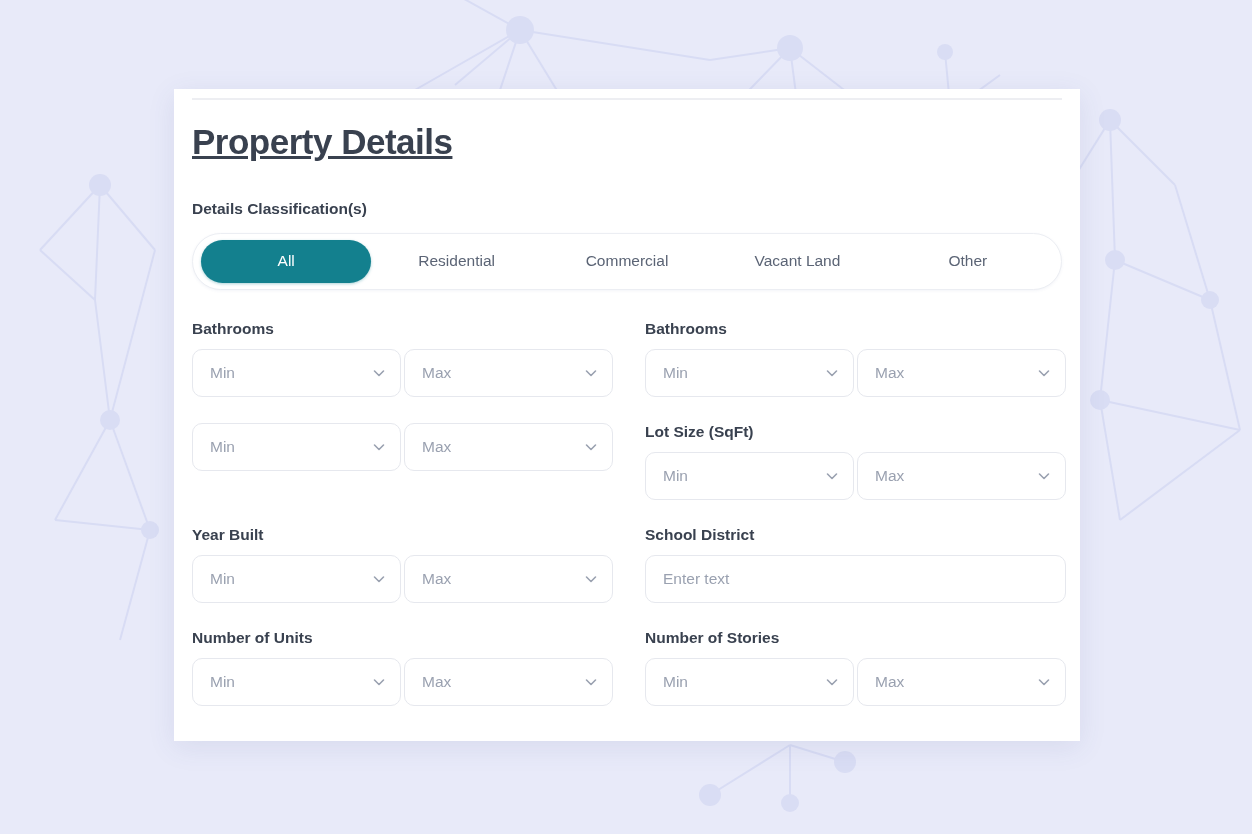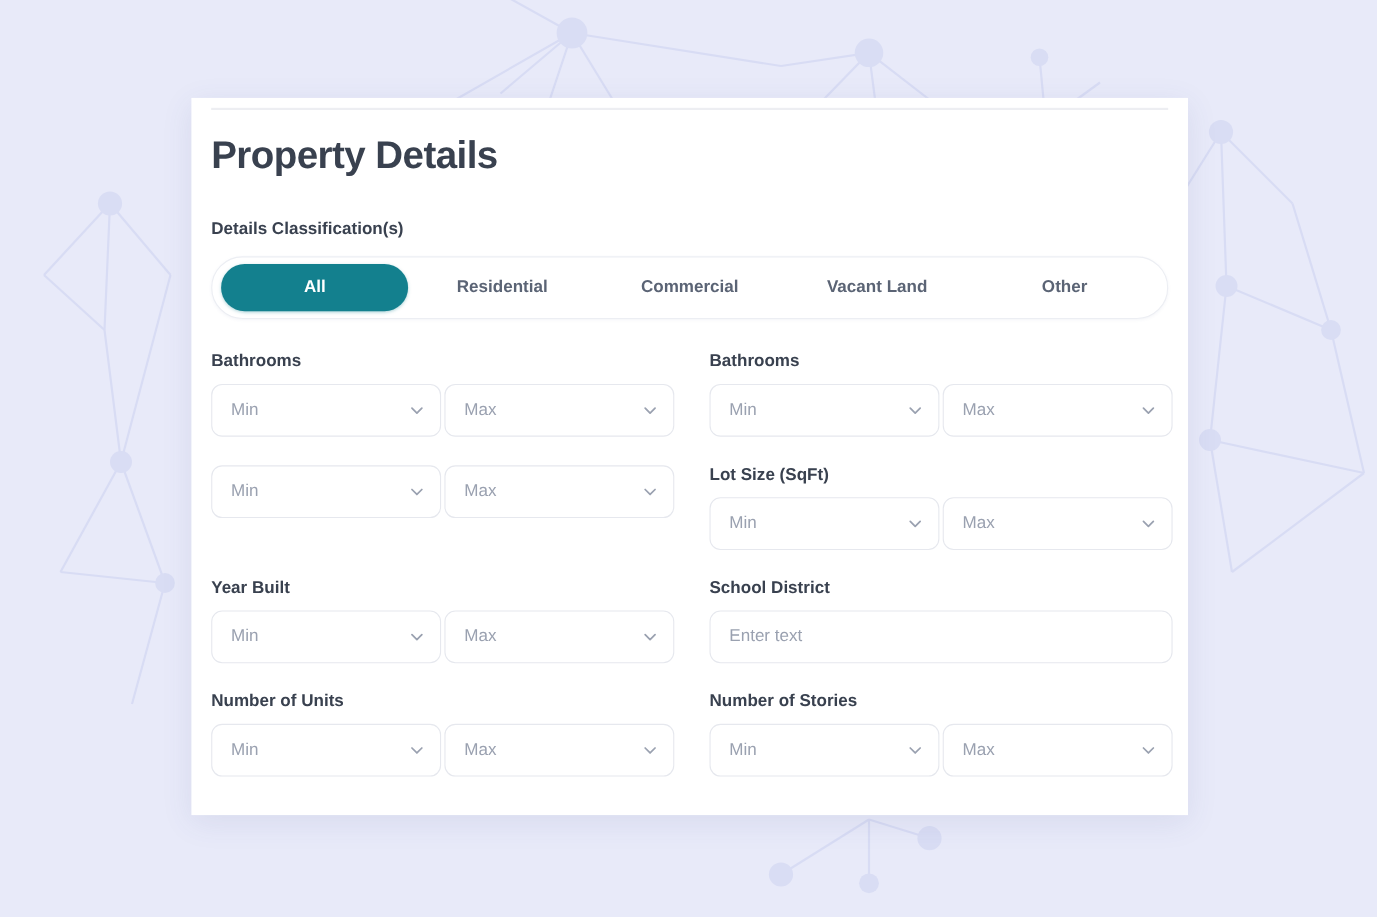--- a/index.html
+++ b/index.html
@@ -60,20 +60,21 @@
   }
 
   
   .page-title {
     font-size: 35px;
     font-weight: 700;
     color: #39414f;
     letter-spacing: -0.5px;
     line-height: 1.1;
     margin-top: 10px;
+    text-decoration: underline;
   }
 
   
   .section-label {
     font-size: 15.5px;
     font-weight: 700;
     color: #39414f;
     margin-top: 38px;
   }
 
@@ -92,21 +93,21 @@
   }
 
   .tab {
     flex: 1;
     height: 43px;
     border: none;
     background: transparent;
     border-radius: 22px;
     font-family: "Liberation Sans", sans-serif;
     font-size: 15.5px;
-    font-weight: 700;
+    font-weight: 400;
     color: #5b6475;
     cursor: pointer;
     display: flex;
     align-items: center;
     justify-content: center;
   }
 
   .tab.active {
     background: #13808e;
     color: #ffffff;

